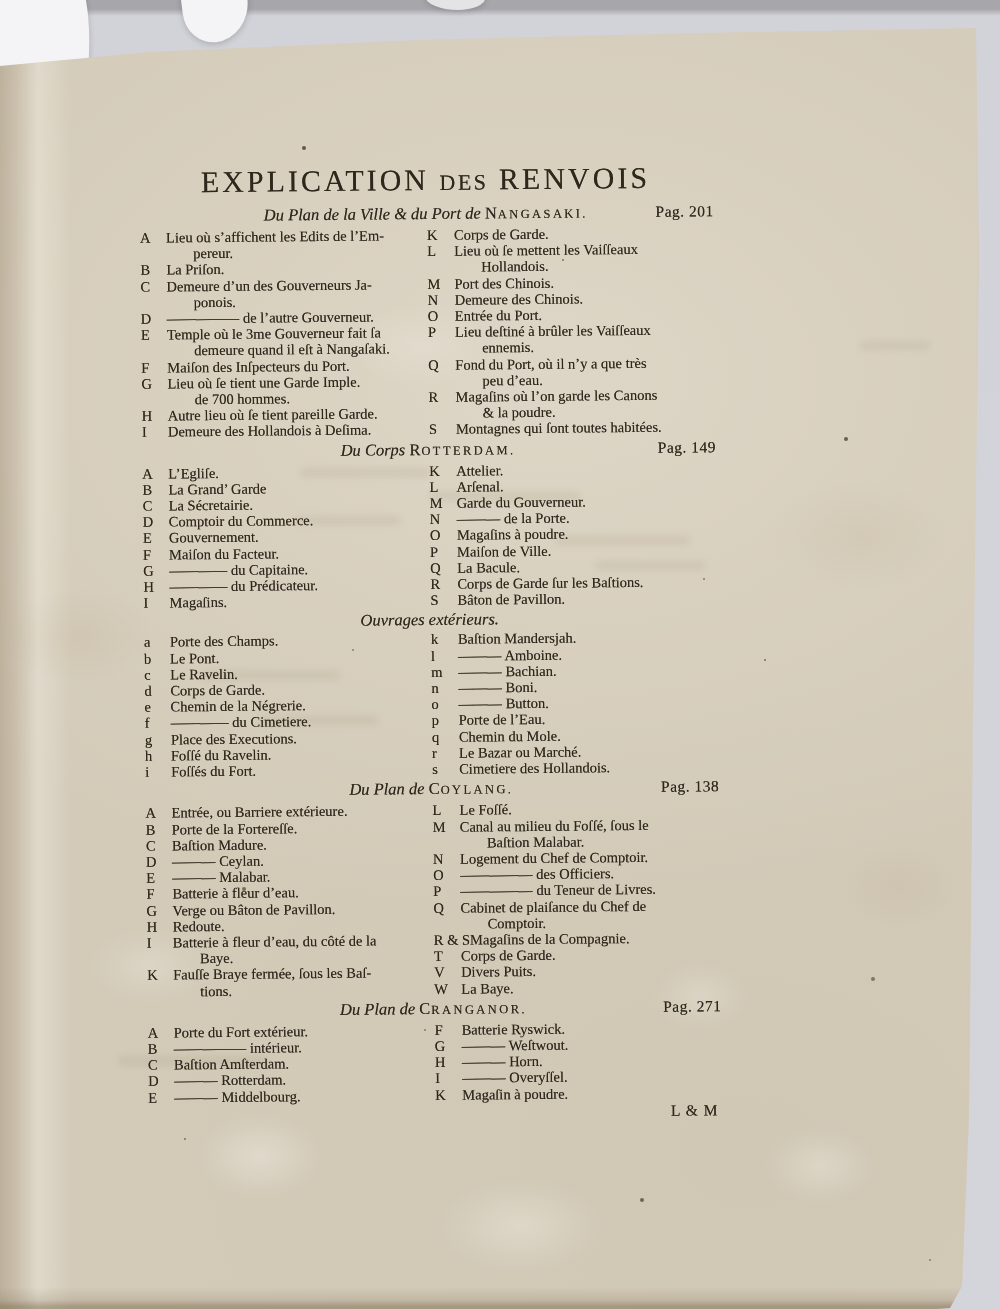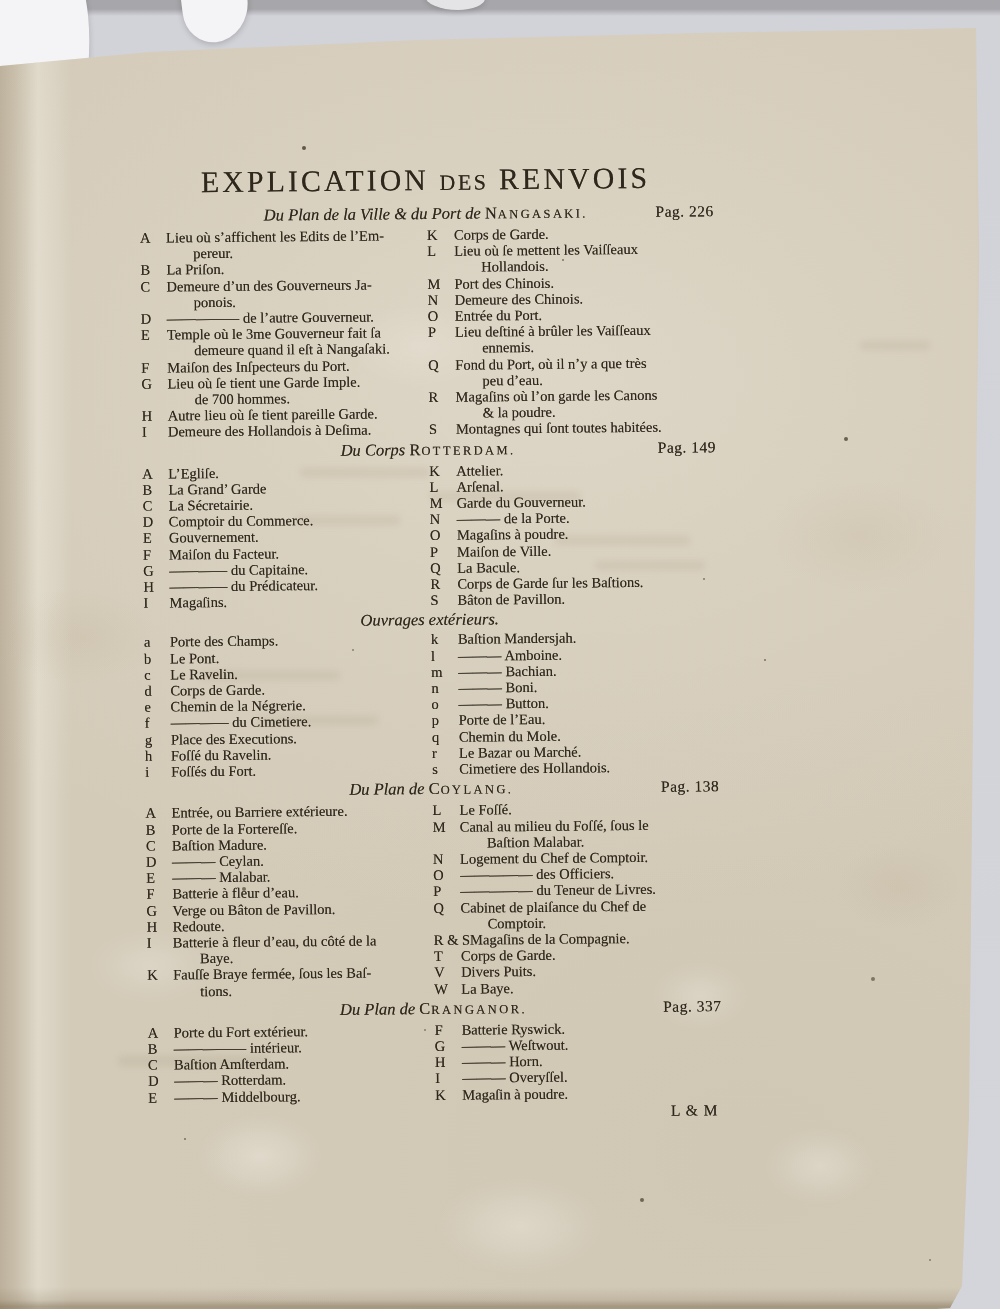--- a/index.html
+++ b/index.html
@@ -90,21 +90,21 @@
   <div class="smudge" style="left:200px;top:655px;width:140px;height:9px"></div>
   <div class="smudge" style="left:258px;top:700px;width:120px;height:9px"></div>
   <div class="smudge" style="left:118px;top:1040px;width:150px;height:10px"></div>
   <div class="smudge" style="left:860px;top:325px;width:70px;height:9px"></div>
 
   <div class="content">
     <div class="title"><span>EXPLICATION</span> <span class="des">DES</span> <span>RENVOIS</span></div>
 
     <div>
         <div class="section">
-          <div class="sec-header main"><span class="sec-italic">Du Plan de la Ville &amp; du Port de</span> <span class="placename">Nangasaki.</span><span class="sec-page">Pag. 226</span></div>
+          <div class="sec-header main"><span class="sec-italic">Du Plan de la Ville &amp; du Port de</span> <span class="placename">Nangasaki.</span><span class="sec-page">Pag. 201</span></div>
           <div class="cols">
             <div class="col left">
               <div class="entry">
                 <span class="letter">A</span>
                 <span class="etext">
                   <span class="line">Lieu où s’affichent les Edits de l’Em-</span>
                   <span class="line cont">pereur.</span>
                 </span>
               </div>
               <div class="entry">
@@ -582,21 +582,21 @@
               <div class="entry">
                 <span class="letter">W</span>
                 <span class="etext">
                   <span class="line">La Baye.</span>
                 </span>
               </div>
             </div>
           </div>
         </div>
         <div class="section">
-          <div class="sec-header"><span class="sec-italic">Du Plan de</span> <span class="placename">Cranganor.</span><span class="sec-page">Pag. 337</span></div>
+          <div class="sec-header"><span class="sec-italic">Du Plan de</span> <span class="placename">Cranganor.</span><span class="sec-page">Pag. 271</span></div>
           <div class="cols">
             <div class="col left">
               <div class="entry">
                 <span class="letter">A</span>
                 <span class="etext">
                   <span class="line">Porte du Fort extérieur.</span>
                 </span>
               </div>
               <div class="entry">
                 <span class="letter">B</span>

